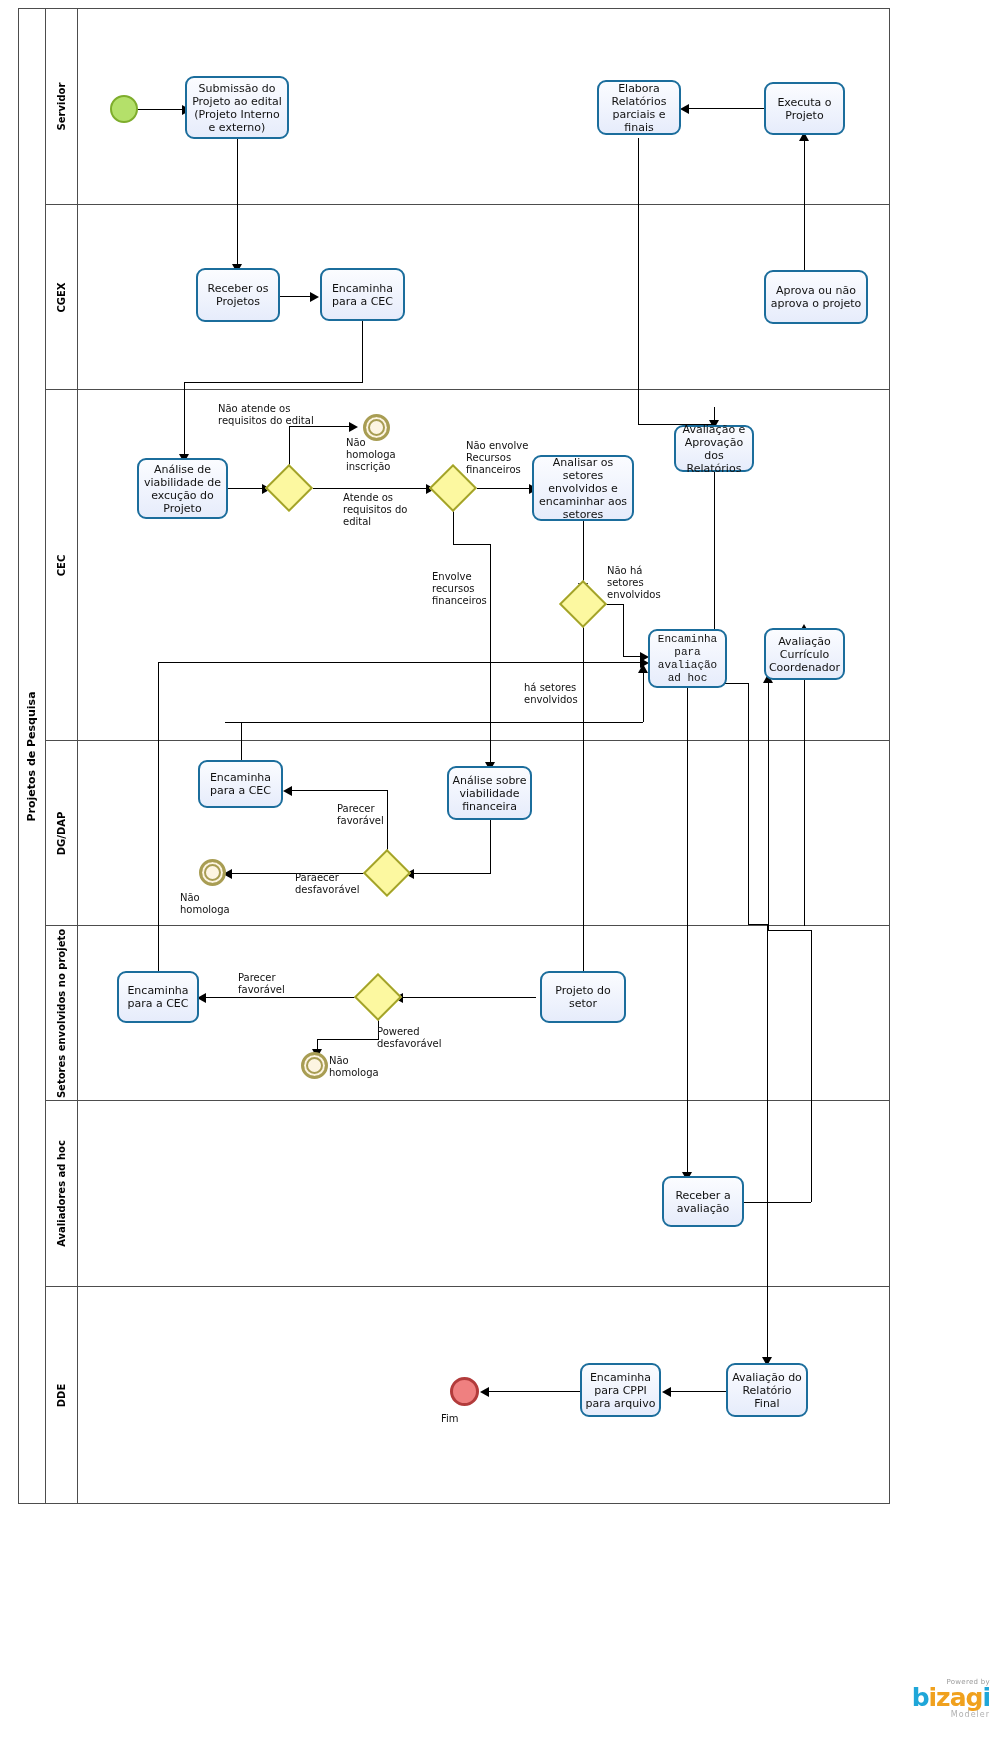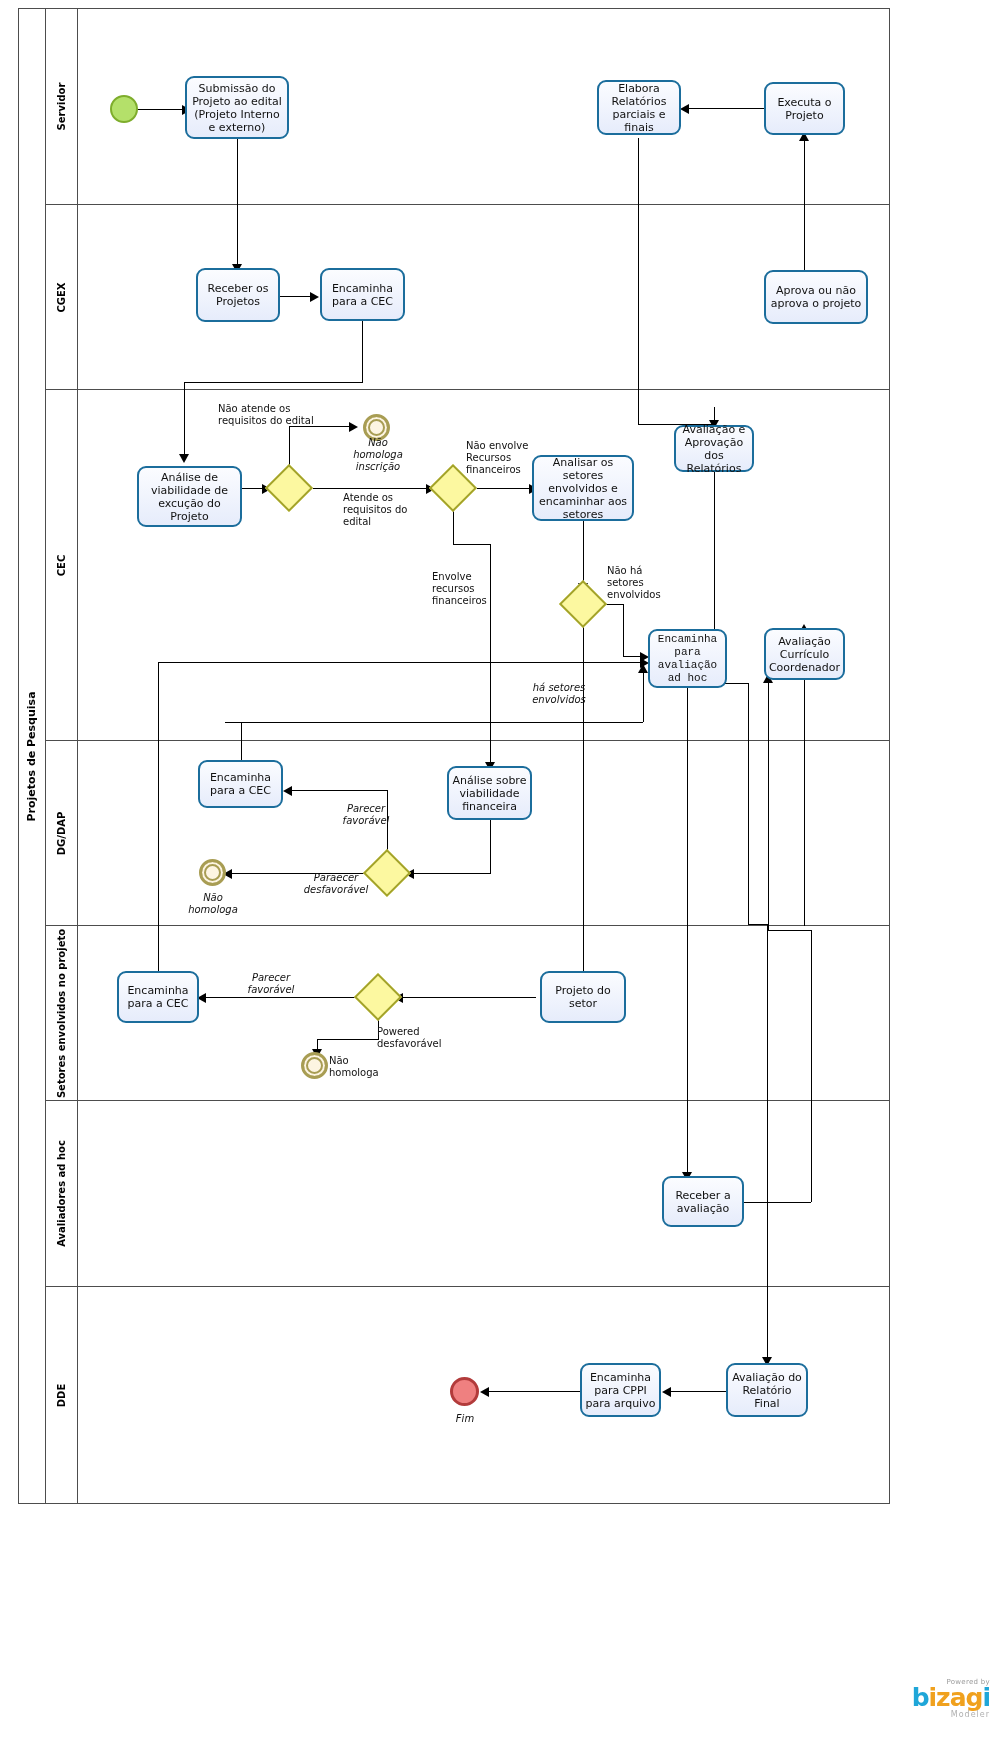--- a/index.html
+++ b/index.html
@@ -33,21 +33,21 @@
   .ln{position:absolute;background:#000;}
   .lnh{height:1px;}
   .lnv{width:1px;}
   .ar{position:absolute;width:0;height:0;}
   .ar-d{border-left:5px solid transparent;border-right:5px solid transparent;border-top:9px solid #000;}
   .ar-u{border-left:5px solid transparent;border-right:5px solid transparent;border-bottom:9px solid #000;}
   .ar-r{border-top:5px solid transparent;border-bottom:5px solid transparent;border-left:9px solid #000;}
   .ar-l{border-top:5px solid transparent;border-bottom:5px solid transparent;border-right:9px solid #000;}
 
   .lbl{position:absolute;font-size:10px;line-height:12px;color:#111;text-align:left;white-space:pre-line;}
-  .lbl.c{text-align:center;font-style:italic;}
+  .lbl.c{text-align:left;}
 
   
   #wm{position:absolute;right:14px;bottom:18px;text-align:right;}
   #wm .pw{font-size:7px;color:#9a9a9a;letter-spacing:.3px;}
   #wm .bz{font-size:25px;font-weight:bold;letter-spacing:-1px;line-height:24px;}
   #wm .bz .b1{color:#1fa6d8;}
   #wm .bz .b2{color:#f0a11e;}
   #wm .bz .b3{color:#1fa6d8;}
   #wm .md{font-size:8px;color:#b0b0b0;letter-spacing:1px;}
 </style>
@@ -212,21 +212,21 @@
 
   <div class="ev ev-start" style="left:110px;top:95px;width:28px;height:28px;"></div>
   <div class="task" style="left:185px;top:76px;width:104px;height:63px;">Submissão do Projeto ao edital (Projeto Interno e externo)</div>
   <div class="task" style="left:597px;top:80px;width:84px;height:55px;">Elabora Relatórios parciais e finais</div>
   <div class="task" style="left:764px;top:82px;width:81px;height:53px;">Executa o Projeto</div>
 
   <div class="task" style="left:196px;top:268px;width:84px;height:54px;">Receber  os Projetos</div>
   <div class="task" style="left:320px;top:268px;width:85px;height:53px;">Encaminha para a CEC</div>
   <div class="task" style="left:764px;top:270px;width:104px;height:54px;">Aprova ou não aprova o projeto</div>
 
-  <div class="task" style="left:137px;top:458px;width:105px;height:61px;margin-top:8px;">Análise de viabilidade de excução do Projeto</div>
+  <div class="task" style="left:137px;top:458px;width:91px;height:61px;">Análise de viabilidade de excução do Projeto</div>
   <div class="gw" style="left:272px;top:471px;width:34px;height:34px;"></div>
   <div class="ev ev-end-none" style="left:363px;top:414px;width:27px;height:27px;"></div>
   <div class="gw" style="left:436px;top:471px;width:34px;height:34px;"></div>
   <div class="task" style="left:532px;top:455px;width:102px;height:66px;">Analisar os setores envolvidos e encaminhar aos setores</div>
   <div class="gw" style="left:566px;top:587px;width:34px;height:34px;"></div>
   <div class="task" style="left:648px;top:629px;width:79px;height:59px;font-family:Liberation Mono, monospace;">Encaminha para avaliação ad hoc</div>
   <div class="task" style="left:674px;top:425px;width:80px;height:47px;">Avaliação e Aprovação dos Relatórios</div>
   <div class="task" style="left:764px;top:628px;width:81px;height:52px;">Avaliação Currículo Coordenador</div>
 
   <div class="task" style="left:198px;top:760px;width:85px;height:48px;">Encaminha para a CEC</div>

